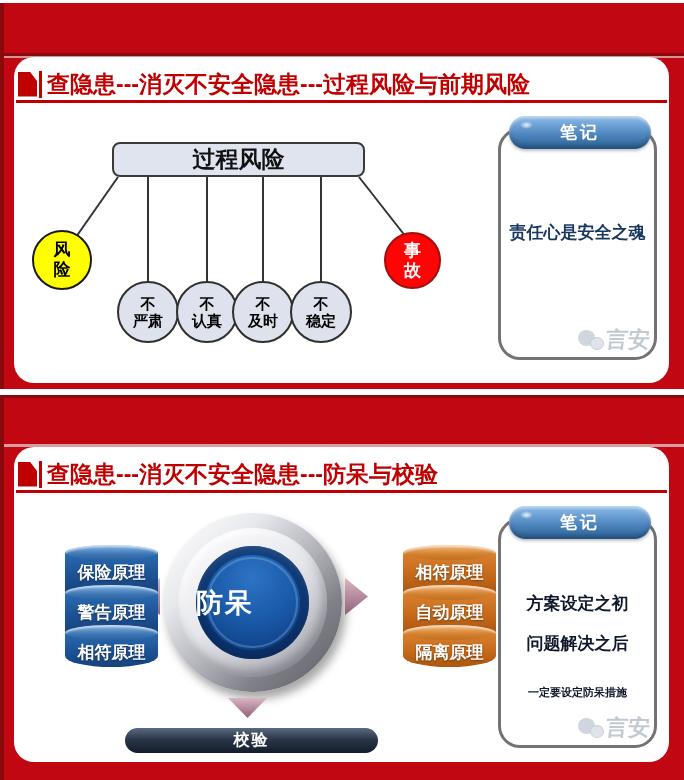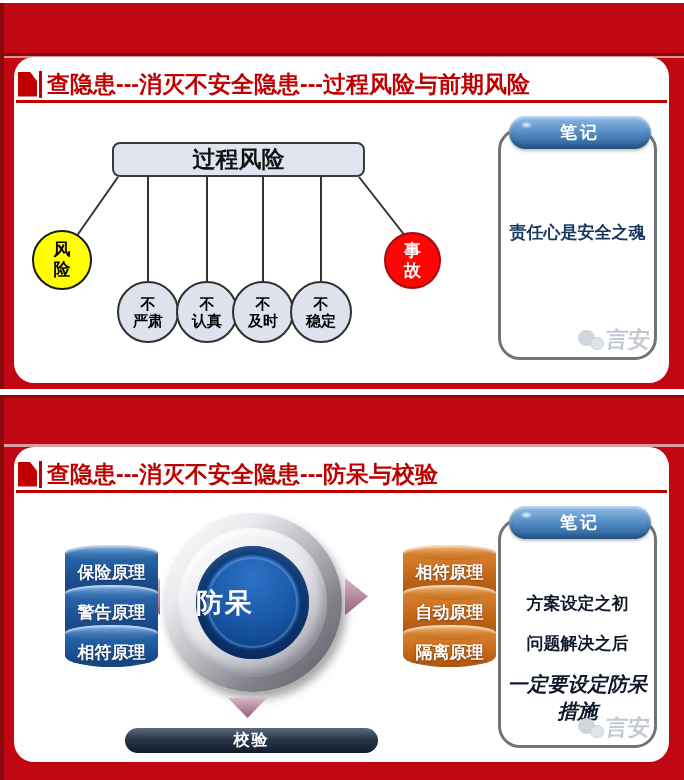--- a/index.html
+++ b/index.html
@@ -36,21 +36,21 @@
   
   .notes { position:absolute; left:484px; top:71px; width:159px; border:3px solid #737373; border-radius:22px; background:#fff; }
   .notes.p1 { height:232px; }
   .notes.p2 { height:230px; }
   .pill { position:absolute; left:8px; top:-15px; width:142px; height:33px; border-radius:17px; background:linear-gradient(180deg,#8fbde8 0%,#4f87c0 55%,#2b608f 100%); box-shadow:inset 0 2px 3px rgba(255,255,255,.5), inset 0 -3px 4px rgba(10,40,80,.35), 0 2px 3px rgba(0,0,0,.25); display:flex; align-items:center; justify-content:center; color:#fff; font-size:17px; font-weight:bold; letter-spacing:3px; }
   .pill::before { content:''; position:absolute; left:11px; top:5px; width:13px; height:8px; border-radius:50%; background:radial-gradient(ellipse at center, rgba(255,255,255,.85), rgba(255,255,255,0) 70%); }
   .note { position:absolute; left:0; width:100%; text-align:center; font-weight:bold; font-size:17px; }
   .navy { color:#17375e; }
   .blacknote { color:#0f172a; }
   .p1 .n1 { top:90px; } .p1 .n2 { top:130px; }
-  .p2 .n1 { top:71px; } .p2 .n2 { top:111px; } .p2 .n3 { top:150px; font-size:20px;font-style:italic; }
+  .p2 .n1 { top:71px; } .p2 .n2 { top:111px; } .p2 .n3 { top:164px; font-size:11px; }
   .watermark { position:absolute; right:4px; bottom:2px; display:flex; align-items:center; opacity:.9; }
   .wm-logo { position:relative; width:26px; height:24px; margin-right:2px; }
   .wm-logo::before { content:''; position:absolute; left:0; top:2px; width:17px; height:16px; border-radius:50%; background:#ccd2da; }
   .wm-logo::after { content:''; position:absolute; left:12px; top:9px; width:12px; height:11px; border-radius:50%; background:#dde2e8; border:1px solid #c4cad2; }
   .wm-text { font-size:22px; font-weight:bold; color:#bdc4cd; transform:skewX(-6deg); }
 
   
   .cyl-stack { position:absolute; width:93px; height:122px;margin-left:28px; }
   .cyl-stack.blue { left:23px; top:98px; }
   .cyl-stack.orange { left:361px; top:98px; }

